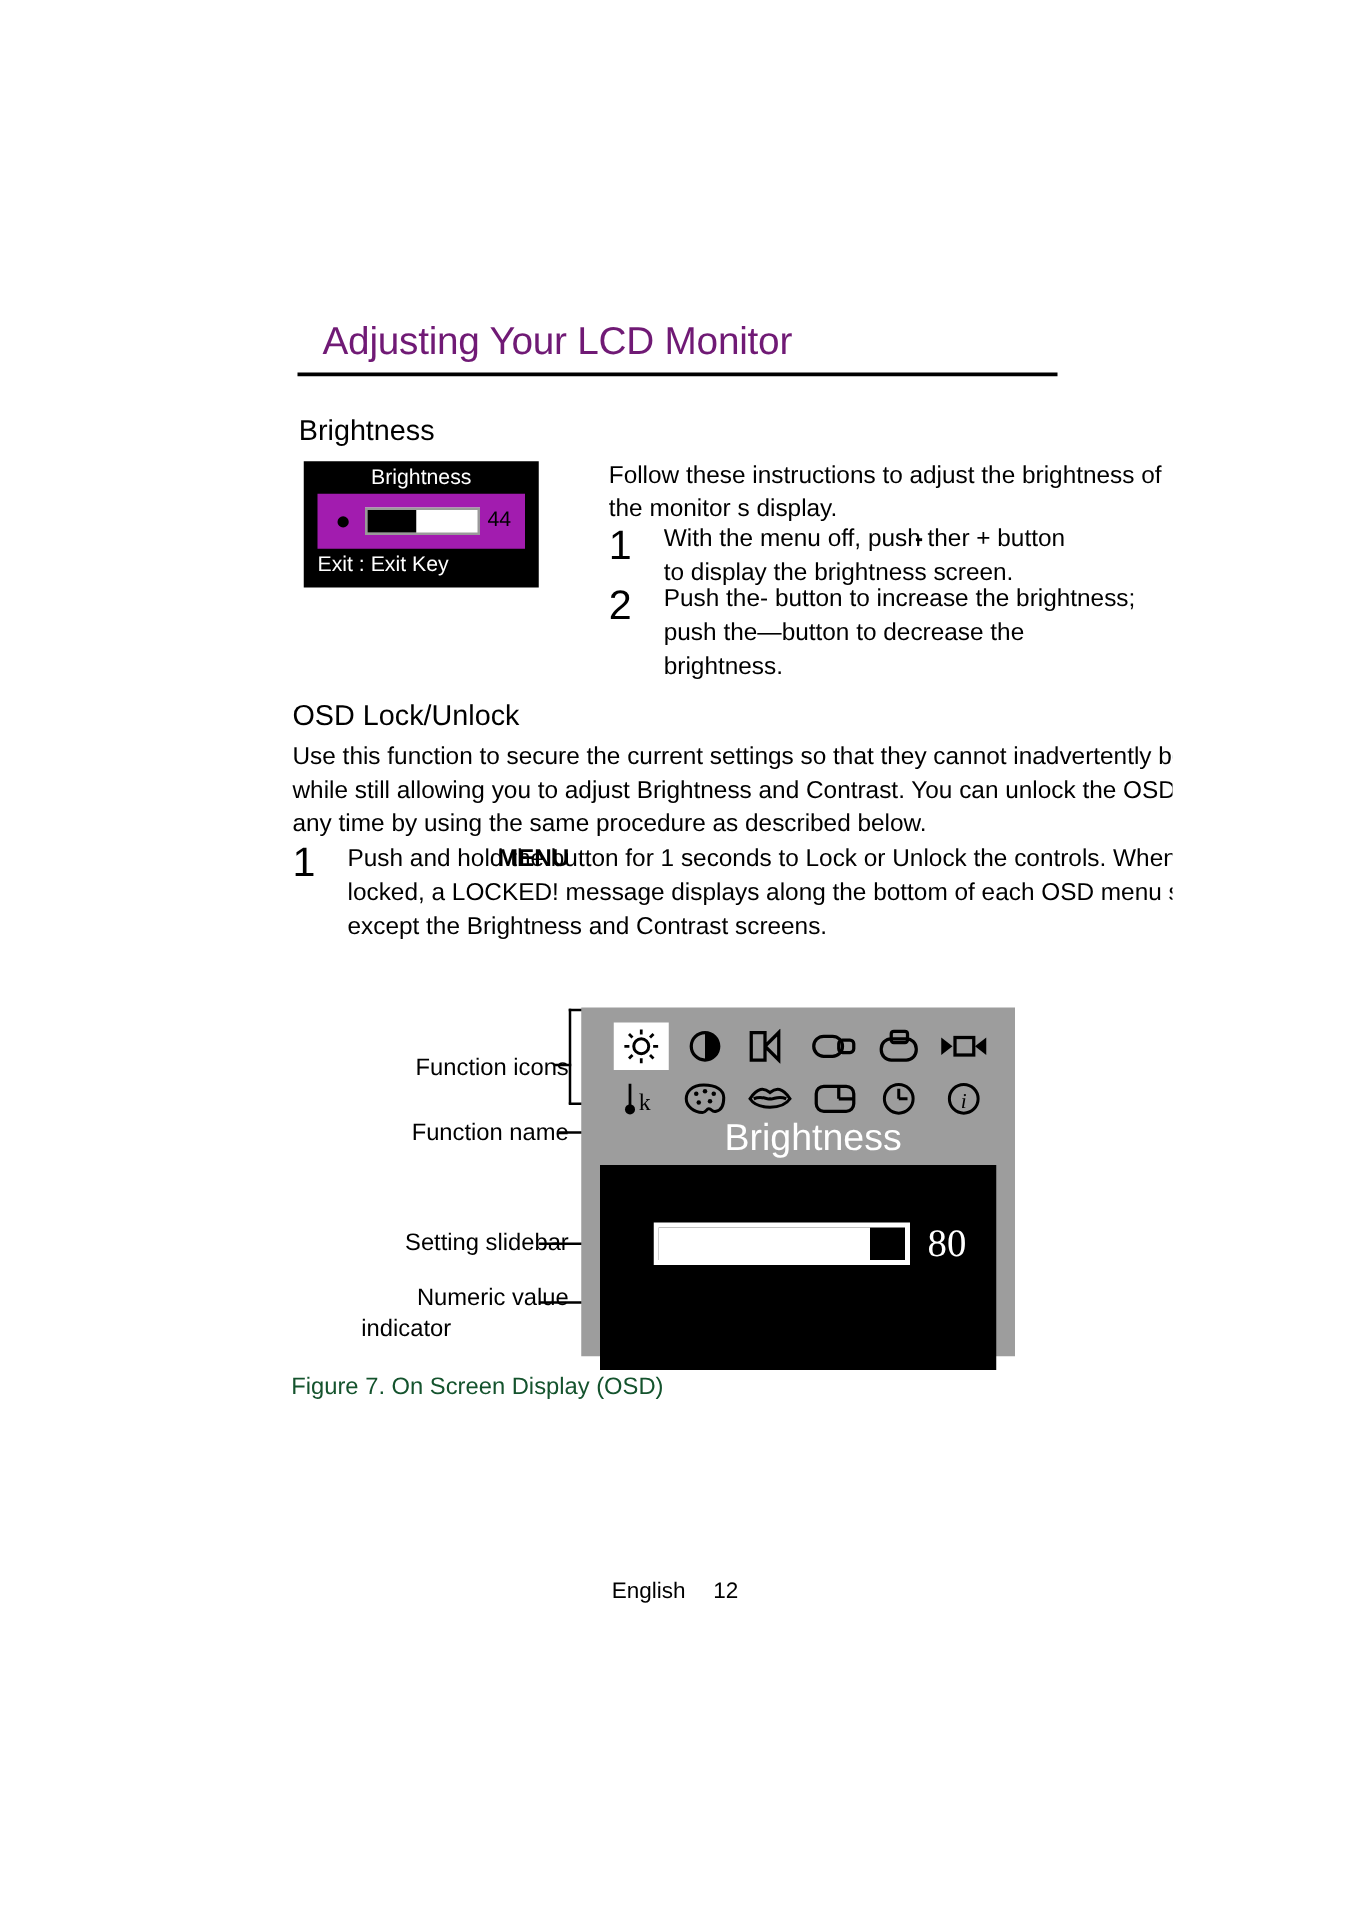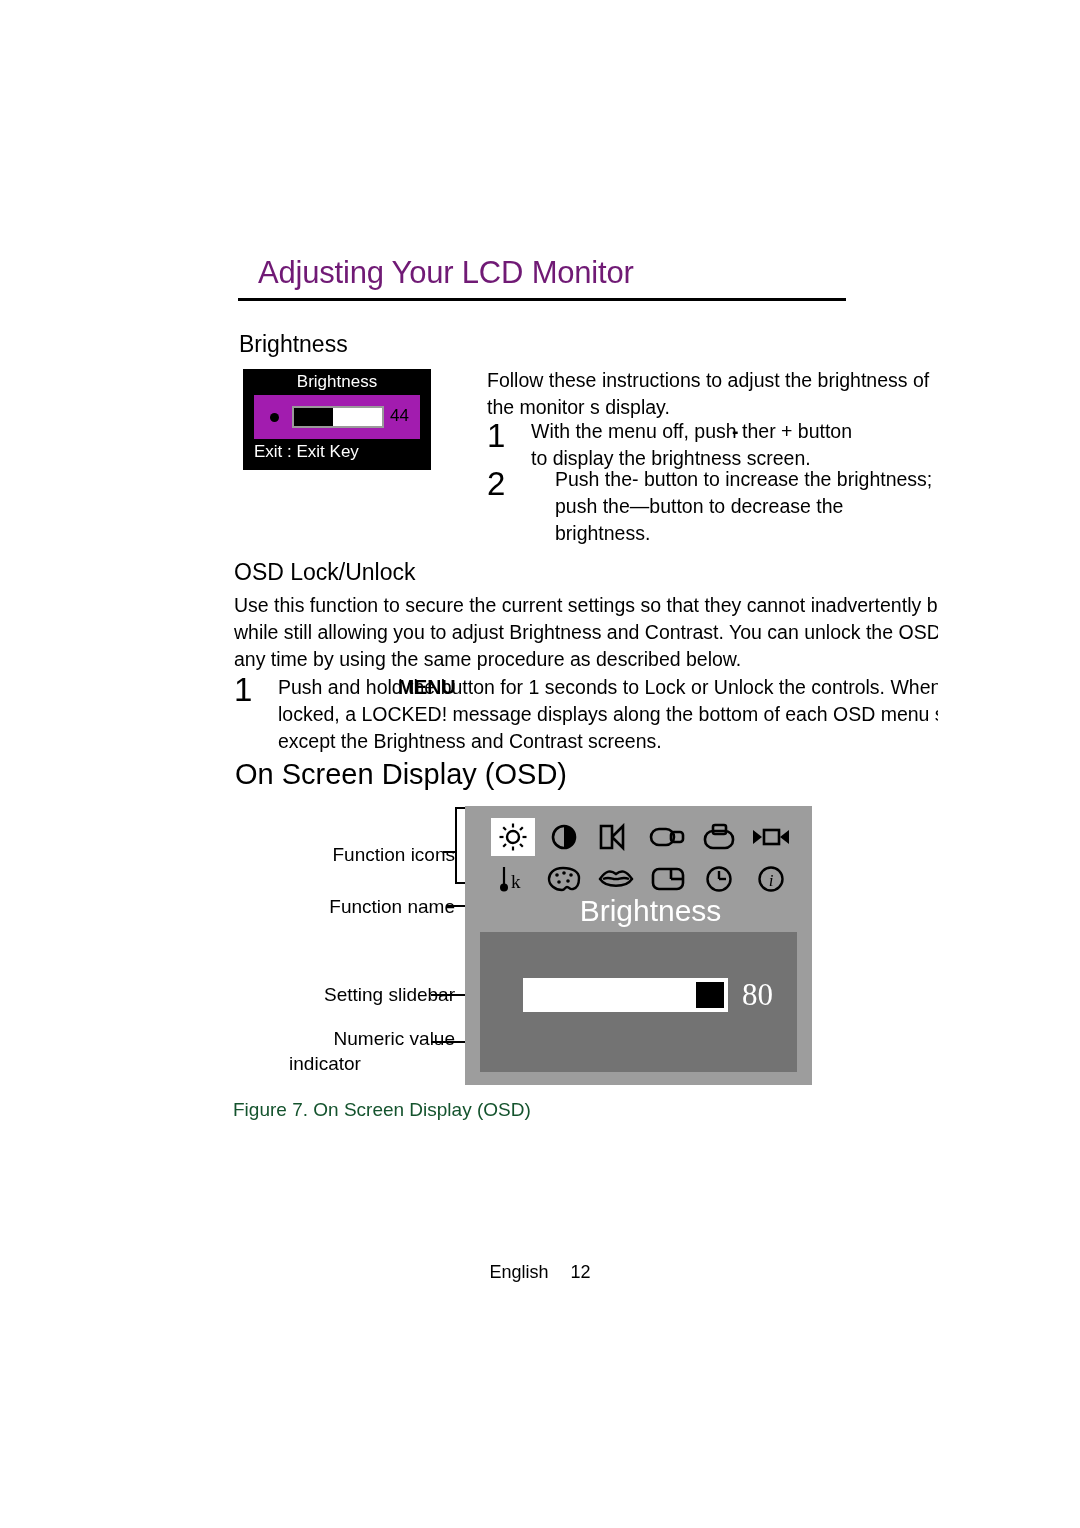--- a/index.html
+++ b/index.html
@@ -149,21 +149,21 @@
     position: absolute;
     font-size: 19.5px;
     line-height: 27px;
     color: #000;
     white-space: nowrap;
   }
 
   .step1-num  { left: 487px; top: 419px; }
   .step1-body { left: 531px; top: 418px; }
   .step2-num  { left: 487px; top: 467px; }
-  .step2-body { left: 531px; top: 466px; margin-left: 24px; }
+  .step2-body { left: 531px; top: 466px; }
 
   .lock-para  { left: 234px; top: 592px; }
   .lock-step-num  { left: 234px; top: 673px; }
   .lock-step-body { left: 278px; top: 674px; }
 
   
   .ov { position: relative; display: inline-block; }
   .ov .under { color: #000; }
   .ov .over {
     position: absolute;
@@ -225,22 +225,22 @@
     color: #fff;
     font-size: 30px;
     padding-left: 24px;
     box-sizing: border-box;
   }
   .osd-screen {
     position: absolute;
     left: 15px;
     top: 126px;
     width: 317px;
-    height: 140px;
-    background: #737373;
+    height: 164px;
+    background: #000000;
   }
   .big-track {
     position: absolute;
     left: 43px;
     top: 46px;
     width: 205px;
     height: 34px;
     border: 4px solid #ffffff;
     background: #000;
     box-sizing: border-box;
@@ -365,21 +365,20 @@
 
   <div class="step-num lock-step-num">1</div>
   <div class="step-body lock-step-body">
     <span>Push and hold </span><span class="ov"><span class="under">the</span><span class="over">MENU</span></span><span> button for 1 seconds to Lock or Unlock the controls. When</span><br>
     <span>locked, a  LOCKED!  message displays along the bottom of each OSD menu scre</span><br>
     <span>except the  Brightness  and  Contrast  screens.</span>
   </div>
 
   <div class="clip-right"></div>
 
-  <div class="h1">On Screen Display (OSD)</div>
 
   <div class="callout-label lbl-icons">Function icons</div>
   <div class="callout-label lbl-name">Function name</div>
   <div class="callout-label lbl-slidebar">Setting slidebar</div>
   <div class="callout-label lbl-numeric">
     <span>Numeric value</span>
     <span class="l2">indicator</span>
   </div>
 
   <div class="lead lead-h brk-top"></div>

